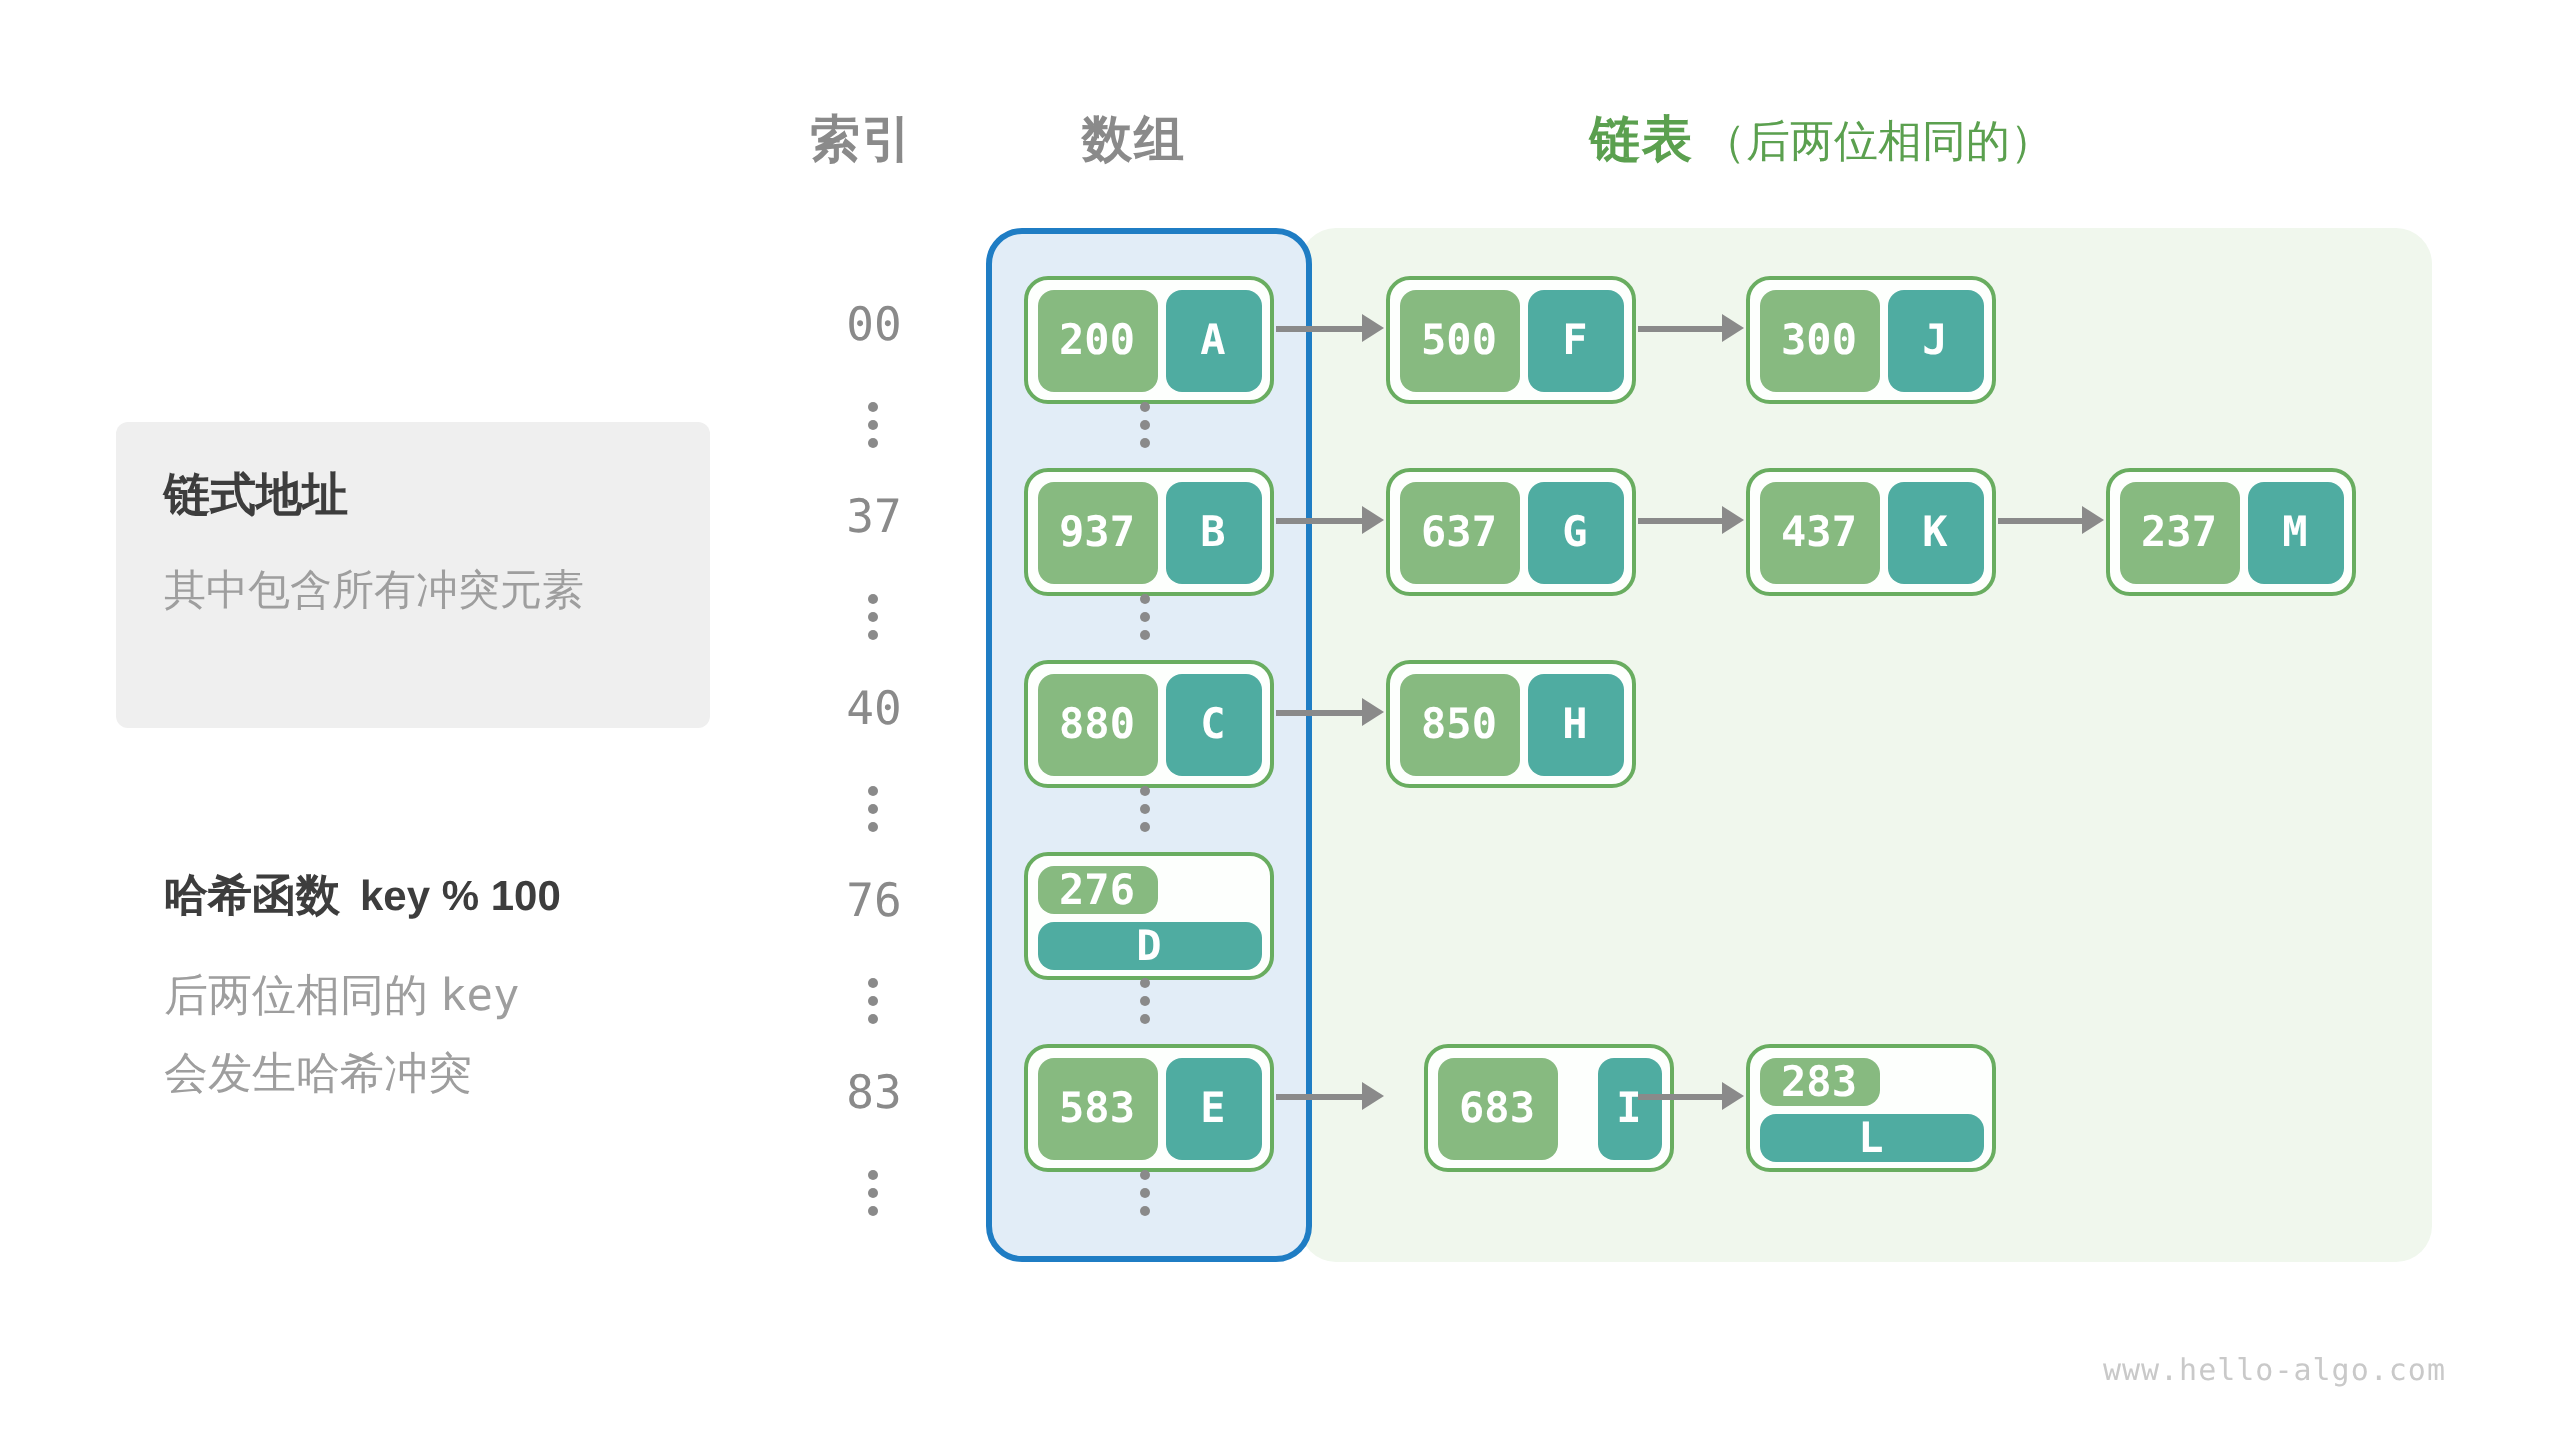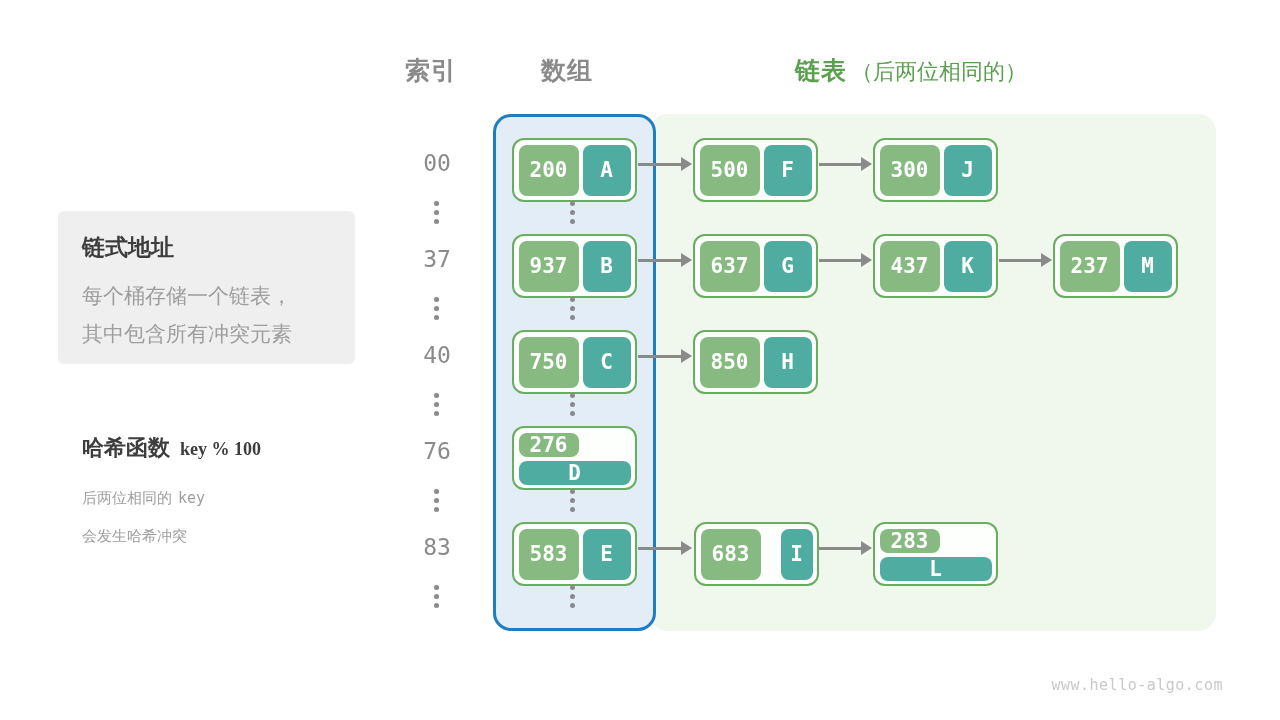--- a/index.html
+++ b/index.html
@@ -34,22 +34,22 @@
   .list-region{position:absolute;left:650px;top:114px;width:566px;height:517px;background:var(--list-bg);border-radius:18px;}
   .array-region{position:absolute;left:493px;top:114px;width:163px;height:517px;background:var(--array-bg);border:3px solid var(--blue-border);border-radius:18px;}
 
   
   .info-box{position:absolute;left:58px;top:211px;width:297px;height:153px;background:var(--box-bg);border-radius:6px;padding:21px 24px;}
   .info-title{font-size:23px;font-weight:bold;color:var(--text-dark);margin-bottom:14px;}
   .info-line{font-size:21px;color:var(--muted);line-height:38px;}
 
   .hash-note{position:absolute;left:82px;top:433px;width:300px;}
   .hash-title{font-size:22px;font-weight:bold;color:var(--text-dark);margin-bottom:16px;white-space:nowrap;}
-  .hash-title .code{font-family:Liberation Serif, serif;margin-left:10px;font-size:18px;}
-  .hash-line{font-size:15px;color:var(--muted);line-height:38px;white-space:nowrap;}
+  .hash-title .code{font-family:Liberation Sans, sans-serif;margin-left:10px;font-size:21px;}
+  .hash-line{font-size:22px;color:var(--muted);line-height:38px;white-space:nowrap;}
   .hash-line .code{font-family:"DejaVu Sans Mono",monospace;margin-left:6px;}
 
   
   #rows-layer{position:absolute;left:0;top:0;width:1280px;height:720px;}
   .index-label{position:absolute;width:60px;text-align:center;font-family:"DejaVu Sans Mono",monospace;font-size:23px;color:var(--text-gray);}
   .node{position:absolute;width:125px;height:64px;background:var(--node-bg);border:2.5px solid var(--node-border);border-radius:12px;display:flex;padding:4.5px;gap:4px;}
   .cell{border-radius:8px;display:flex;align-items:center;justify-content:center;color:#fff;font-family:"DejaVu Sans Mono",monospace;font-size:21px;font-weight:bold;}
   .cell-key{width:60px;background:var(--key-green);}
   .cell-value{flex:1;background:var(--value-teal);}
   .arrow{position:absolute;height:14px;}
@@ -67,21 +67,20 @@
 
   <div class="list-region"></div>
   <div class="array-region"></div>
 
   <div class="hdr hdr-index">索引</div>
   <div class="hdr hdr-array">数组</div>
   <div class="hdr hdr-list"><span>链表</span><span class="hdr-list-note">（后两位相同的）</span></div>
 
   <div class="info-box">
     <div class="info-title">链式地址</div>
-    <div class="info-line">每个桶存储一个链表，</div>
     <div class="info-line">其中包含所有冲突元素</div>
   </div>
 
   <div class="hash-note">
     <div class="hash-title"><span>哈希函数</span><span class="code">key % 100</span></div>
     <div class="hash-line"><span>后两位相同的</span><span class="code">key</span></div>
     <div class="hash-line">会发生哈希冲突</div>
   </div>
 
   <div id="rows-layer">
@@ -150,21 +149,21 @@
         <span></span>
         <span></span>
       </div>
       <div class="dots" style="left: 570px; top: 297px;">
         <span></span>
         <span></span>
         <span></span>
       </div>
       <div class="index-label" style="left: 407px; top: 342px;">40</div>
       <div class="node" style="left: 512px; top: 330px;">
-        <div class="cell cell-key">750</div>
+        <div class="cell cell-key">880</div>
         <div class="cell cell-value">C</div>
       </div>
       <div class="arrow" style="left: 638px; top: 349px; width: 54px;">
         <div class="shaft" style="width: 45px;"></div>
         <div class="head"></div>
       </div>
       <div class="node" style="left: 693px; top: 330px;">
         <div class="cell cell-key">850</div>
         <div class="cell cell-value">H</div>
       </div>
@@ -195,21 +194,21 @@
       </div>
       <div class="index-label" style="left: 407px; top: 534px;">83</div>
       <div class="node" style="left: 512px; top: 522px;">
         <div class="cell cell-key">583</div>
         <div class="cell cell-value">E</div>
       </div>
       <div class="arrow" style="left: 638px; top: 541px; width: 54px;">
         <div class="shaft" style="width: 45px;"></div>
         <div class="head"></div>
       </div>
-      <div class="node" style="left: 694px; top: 522px; gap: 20px;">
+      <div class="node" style="left: 712px; top: 522px; gap: 20px;">
         <div class="cell cell-key">683</div>
         <div class="cell cell-value">I</div>
       </div>
       <div class="arrow" style="left: 819px; top: 541px; width: 53px;">
         <div class="shaft" style="width: 44px;"></div>
         <div class="head"></div>
       </div>
       <div class="node" style="left: 873px; top: 522px; flex-direction: column;">
         <div class="cell cell-key">283</div>
         <div class="cell cell-value">L</div>

